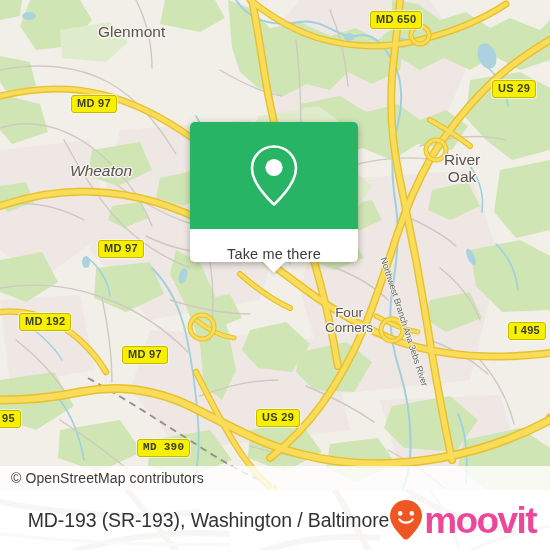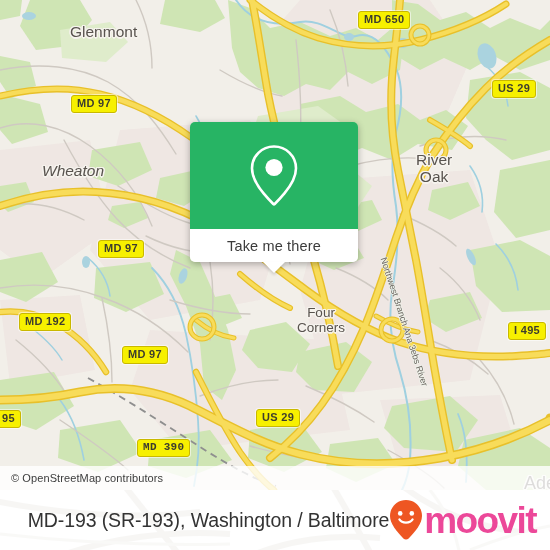--- a/index.html
+++ b/index.html
@@ -33,20 +33,21 @@
   .place-label {
     position: absolute;
     color: #58534e;
     font-weight: normal;
     white-space: pre;
     text-shadow:
       1.5px 0 #f6f3ee, -1.5px 0 #f6f3ee, 0 1.5px #f6f3ee, 0 -1.5px #f6f3ee,
       1px 1px #f6f3ee, -1px -1px #f6f3ee, 1px -1px #f6f3ee, -1px 1px #f6f3ee;
     line-height: 1.08;
     pointer-events: none;
+    margin-left: 28px;
   }
 
   
   .shield {
     position: absolute;
     background: #f7f000;
     border: 1.5px solid #c9b800;
     border-radius: 3px;
     color: #3d3d2e;
     font-weight: bold;
@@ -84,21 +85,21 @@
     border-radius: 5px 5px 0 0;
     display: flex;
     align-items: center;
     justify-content: center;
   }
   #card-footer {
     background: #ffffff;
     height: 33px;
     border-radius: 0 0 5px 5px;
     display: flex;
-    align-items: center;
+    align-items: flex-end;
     justify-content: center;
     position: relative;
   }
   #card-footer-label {
     color: #3b3b3b;
     font-size: 14.5px;
     letter-spacing: 0.15px;
   }
   #card-tail {
     position: absolute;
@@ -117,21 +118,21 @@
     position: absolute;
     left: 0; top: 466px;
     width: 550px;
     height: 24px;
     background: rgba(255,255,255,0.80);
     display: flex;
     align-items: center;
     z-index: 30;
   }
   #attribution-text {
-    font-size: 11px;
+    font-size: 14px;
     color: #3c3c3c;
     padding-left: 11px;
     letter-spacing: 0.1px;
   }
 
   
   #footer {
     position: absolute;
     left: 0; top: 490px;
     width: 550px; height: 60px;
@@ -386,21 +387,21 @@
     <div class="place-label" style="left:42px; top:163px; font-size:15.5px;font-style:italic;">Wheaton</div>
 
     <div class="place-label" style="left:416px; top:152px; font-size:15.5px; text-align:center;"><span>River</span><br><span>Oak</span></div>
 
     <div class="place-label" style="left:297px; top:306px; font-size:13.5px; text-align:center;"><span>Four</span><br><span>Corners</span></div>
 
     <div class="place-label" style="left:524px; top:474px; font-size:18px;">Ade</div>
 
     <div class="river-label" style="left:388px; top:256px; transform: rotate(72deg);">Northwest Branch Ana 3ebs River</div>
 
-    <div class="shield" style="left:358px; top:11px;">MD 650</div>
+    <div class="shield" style="left:370px; top:11px;">MD 650</div>
     <div class="shield" style="left:492px; top:80px;">US 29</div>
     <div class="shield" style="left:71px; top:95px;">MD 97</div>
     <div class="shield" style="left:98px; top:240px;">MD 97</div>
     <div class="shield" style="left:19px; top:313px;">MD 192</div>
     <div class="shield" style="left:122px; top:346px;">MD 97</div>
     <div class="shield" style="left:508px; top:322px;">I 495</div>
     <div class="shield" style="left:-4px; top:410px;">95</div>
     <div class="shield" style="left:137px; top:439px;font-family:Liberation Mono, monospace;">MD 390</div>
     <div class="shield" style="left:256px; top:409px;">US 29</div>
 

